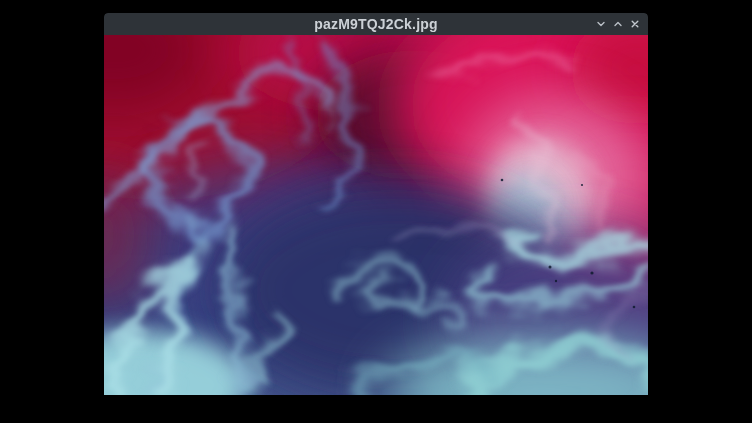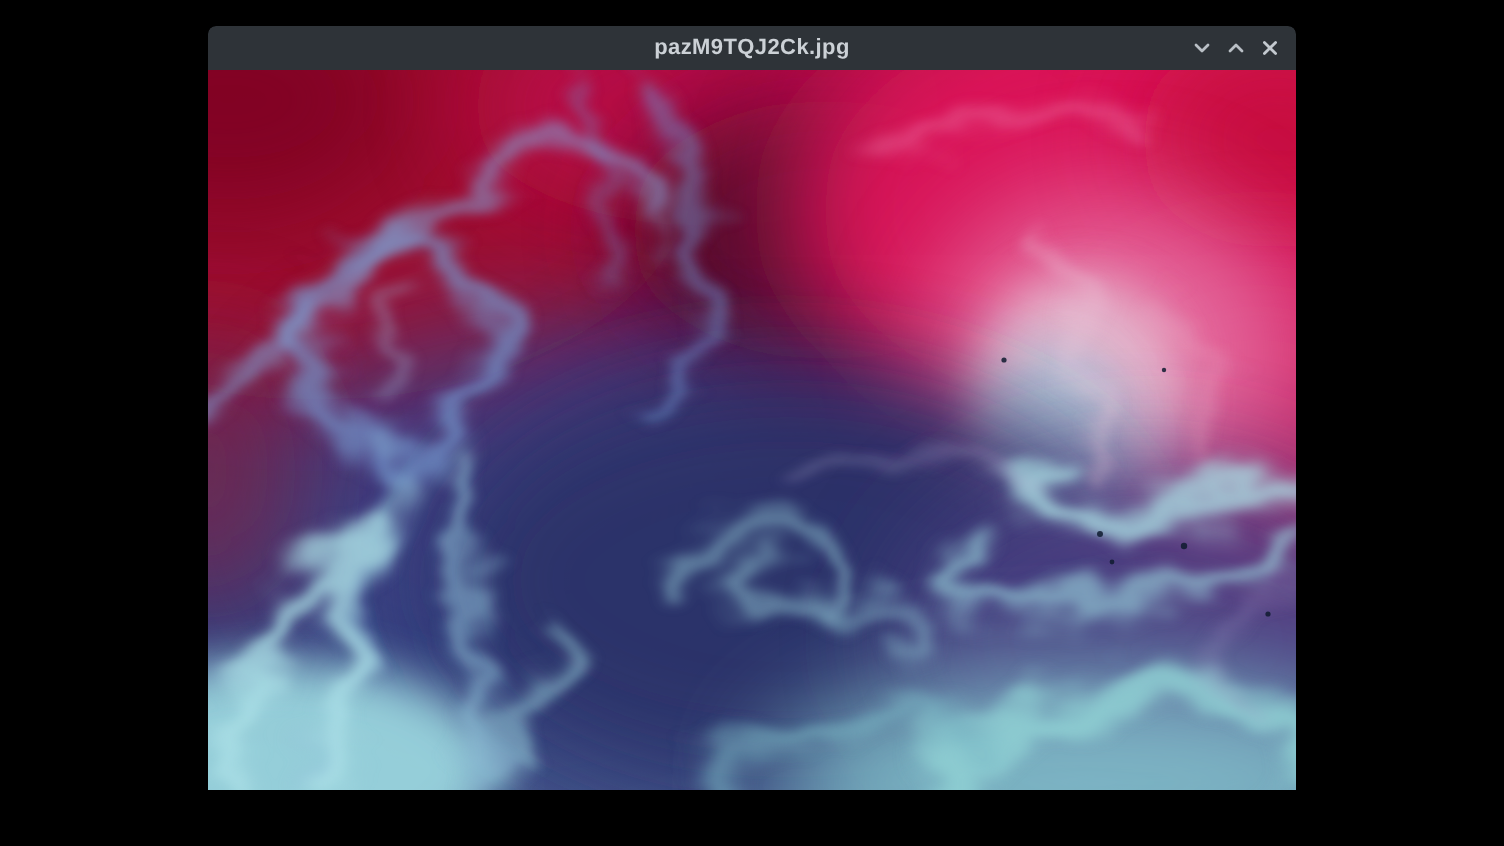--- a/index.html
+++ b/index.html
@@ -3,21 +3,21 @@
 <meta charset="utf-8">
 <style>
   html,body{margin:0;padding:0;background:#000;width:752px;height:423px;overflow:hidden;
     font-family:"Liberation Sans", sans-serif;}
   .desktop{position:relative;width:752px;height:423px;background:var(--desktop-bg,#000);}
   .window{position:absolute;left:104px;top:13px;width:544px;height:382px;
     border-radius:4px 4px 0 0;overflow:hidden;}
   .titlebar{position:relative;height:22px;background:var(--titlebar-bg,#2e3338);
     border-radius:4px 4px 0 0;}
   .title{position:absolute;left:0;right:0;top:0;height:22px;line-height:22px;
-    text-align:center;font-size:11px;font-weight:700;letter-spacing:.2px;
+    text-align:center;font-size:14px;font-weight:700;letter-spacing:.2px;
     color:var(--titlebar-text,#ccd1d6);}
   .controls{position:absolute;right:6px;top:0;height:22px;display:flex;align-items:center;gap:3px;}
   .wbtn{appearance:none;background:transparent;border:0;padding:0;margin:0;width:14px;height:16px;
     display:flex;align-items:center;justify-content:center;cursor:pointer;}
   .wbtn svg{display:block;}
   .content{position:relative;width:544px;height:360px;background:#2c3268;}
   .content svg.ink{display:block;width:544px;height:360px;}
 </style>
 </head>
 <body>

